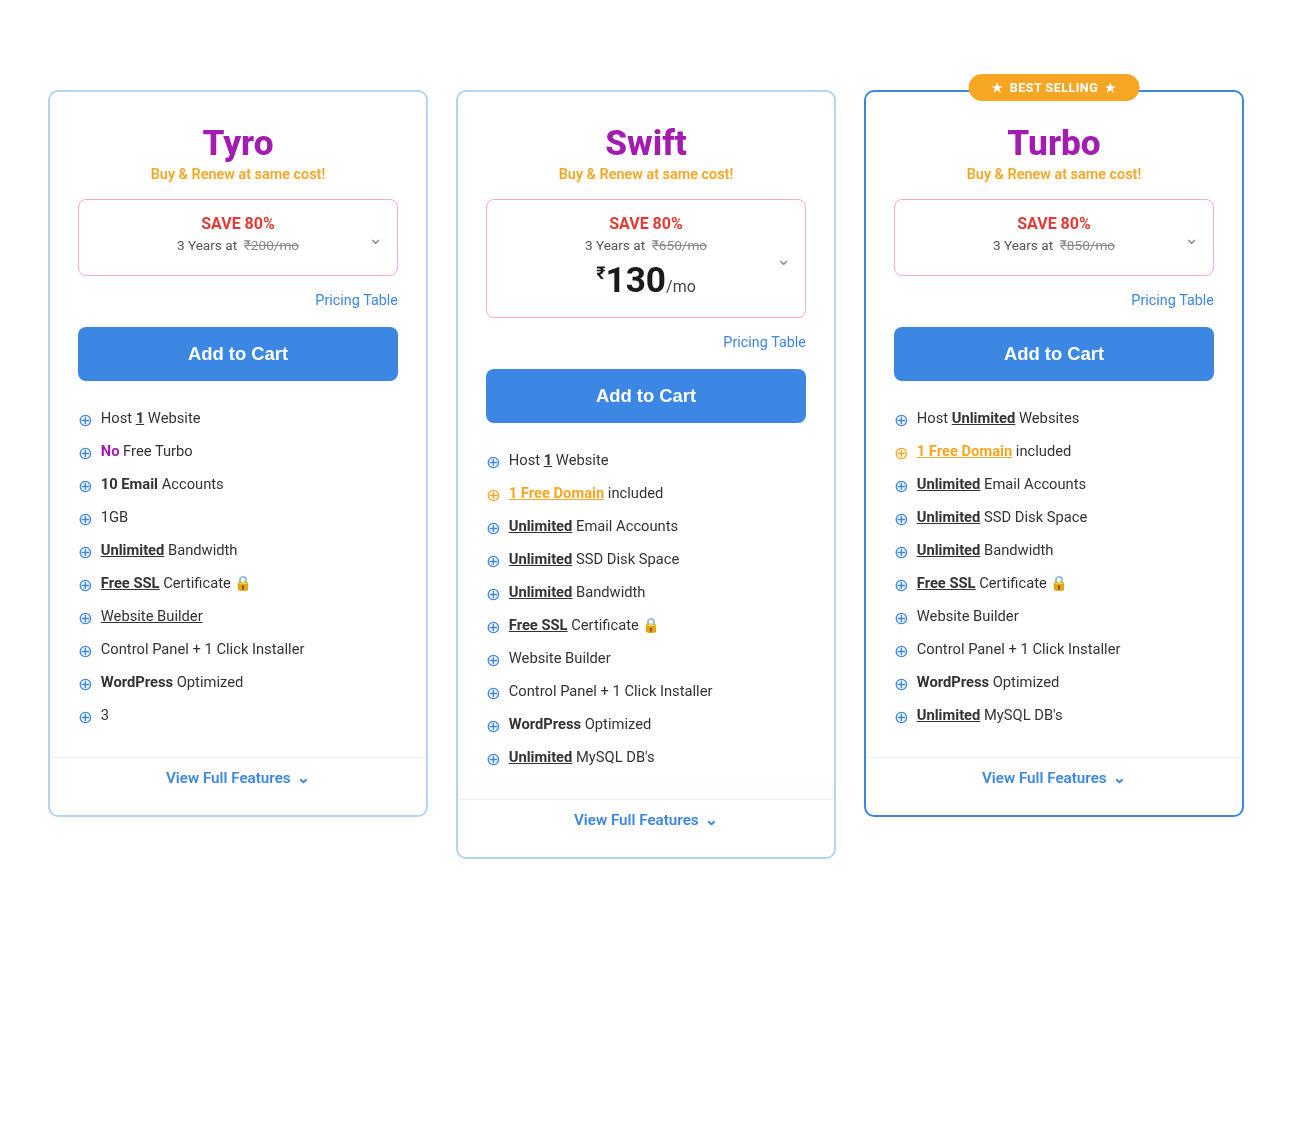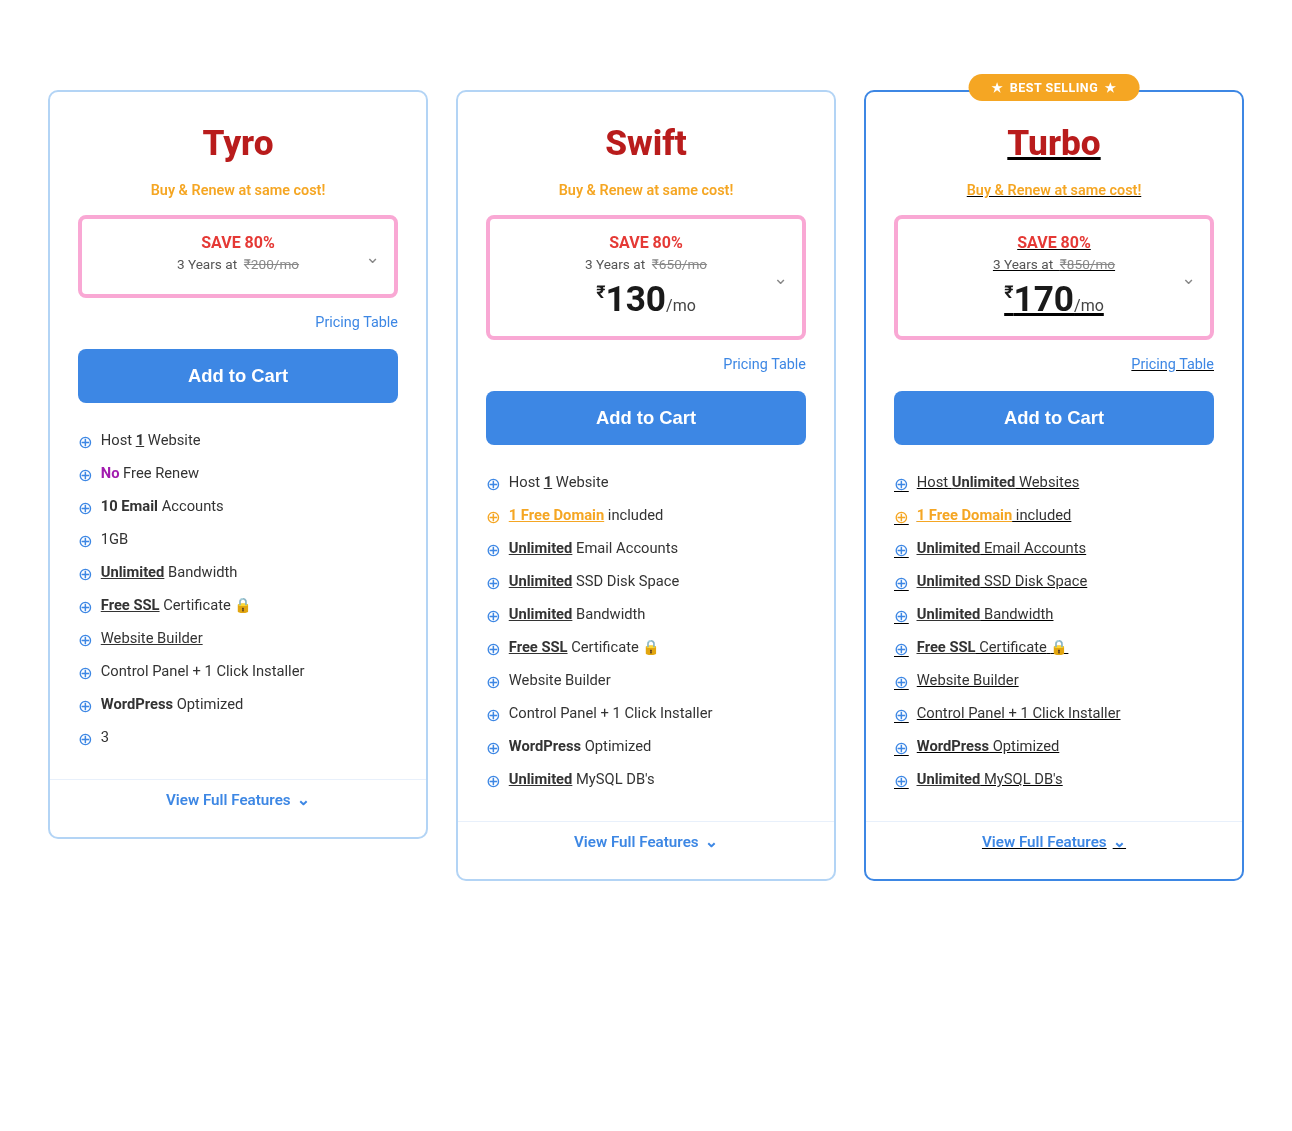--- a/index.html
+++ b/index.html
@@ -40,21 +40,20 @@
       border: 2px solid #b3d4f5;
       border-radius: 10px;
       padding: 30px 28px 28px;
       flex: 1;
       max-width: 380px;
       position: relative;
       background: #fff;
     }
     .plan-card.best-selling {
       border-color: #3d87e4;
-      text-decoration: underline;
     }
     .best-selling-badge {
       position: absolute;
       top: -18px;
       left: 50%;
       transform: translateX(-50%);
       background: #f5a623;
       color: #fff;
       font-weight: 700;
       font-size: 0.78rem;
@@ -63,32 +62,32 @@
       white-space: nowrap;
       letter-spacing: 0.5px;
     }
     .badge-star {
       margin: 0 3px;
     }
     .plan-name {
       text-align: center;
       font-size: 2.2rem;
       font-weight: 800;
-      color: #b91c1c;
-      margin-bottom: 18px;
+      color: #a21caf;
+      margin-bottom: 2px;
     }
     .plan-tagline {
       text-align: center;
       color: #f5a623;
       font-size: 0.9rem;
       font-weight: 600;
       margin-bottom: 16px;
     }
     .pricing-box {
-      border: 4px solid #f9a8d4;
+      border: 1px solid #f9a8d4;
       border-radius: 8px;
       padding: 14px 16px 16px;
       margin-bottom: 14px;
       position: relative;
     }
     .save-label {
       text-align: center;
       color: #e53935;
       font-weight: 700;
       font-size: 1rem;
@@ -214,21 +213,21 @@
       <a href="#">Pricing Table</a>
     </div>
     <button class="add-to-cart-btn">Add to Cart</button>
     <ul class="features-list">
       <li>
     <span class="feature-icon">⊕</span>
     <span><span>Host </span><span class="feat-bold feat-underline">1</span><span> Website</span></span>
   </li>
         <li>
     <span class="feature-icon">⊕</span>
-    <span><span class="feat-red">No</span><span> Free Renew</span></span>
+    <span><span class="feat-red">No</span><span> Free Turbo</span></span>
   </li>
         <li>
     <span class="feature-icon">⊕</span>
     <span><span></span><span class="feat-bold">10 Email</span><span> Accounts</span></span>
   </li>
         <li>
     <span class="feature-icon">⊕</span>
     <span><span>1GB</span></span>
   </li>
         <li>
@@ -334,23 +333,20 @@
       BEST SELLING
       <span class="badge-star">★</span>
     </div>
     <div class="plan-name">Turbo</div>
     <div class="plan-tagline">Buy &amp; Renew at same cost!</div>
     <div class="pricing-box">
       <div class="save-label">SAVE 80%</div>
       <div class="years-line">
         3 Years at&nbsp;&nbsp;<span class="original-price">₹850/mo</span>
       </div>
-      <div class="current-price">
-        <span class="currency-symbol">₹</span>170<span class="per-mo">/mo</span>
-      </div>
       <span class="chevron-down">⌄</span>
     </div>
     <div class="pricing-table-link">
       <a href="#">Pricing Table</a>
     </div>
     <button class="add-to-cart-btn">Add to Cart</button>
     <ul class="features-list">
       <li>
     <span class="feature-icon">⊕</span>
     <span><span>Host </span><span class="feat-bold feat-underline">Unlimited</span><span> Websites</span></span>

